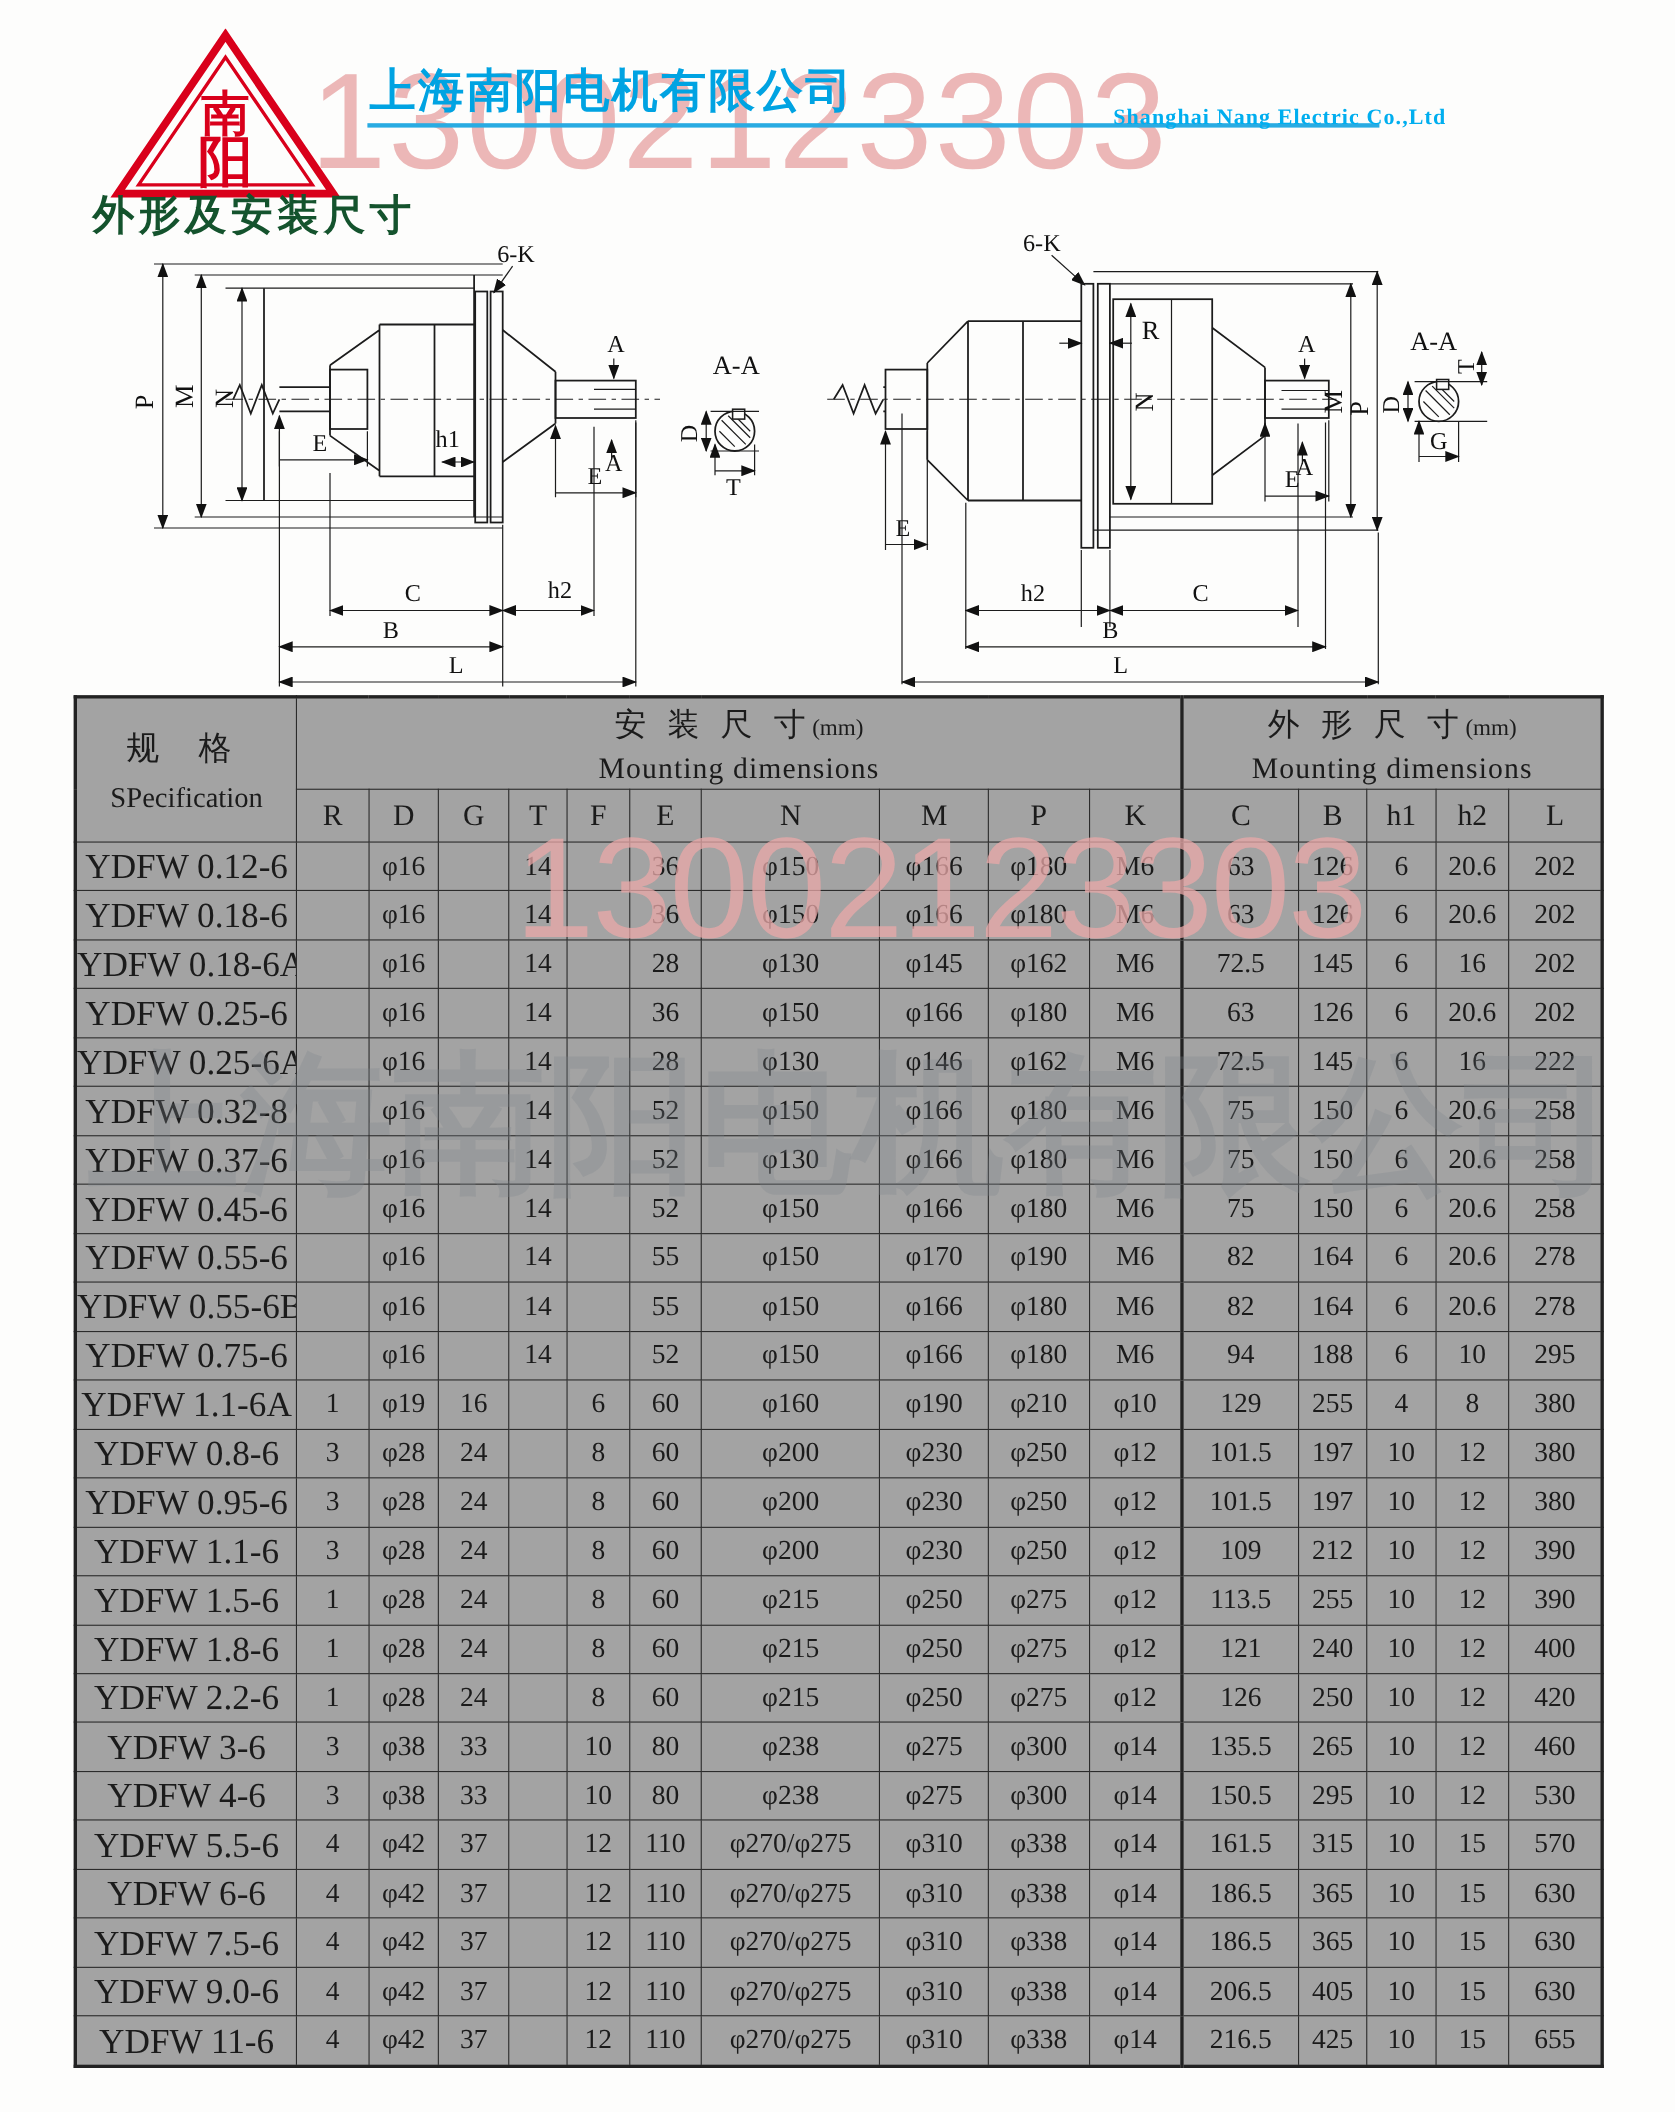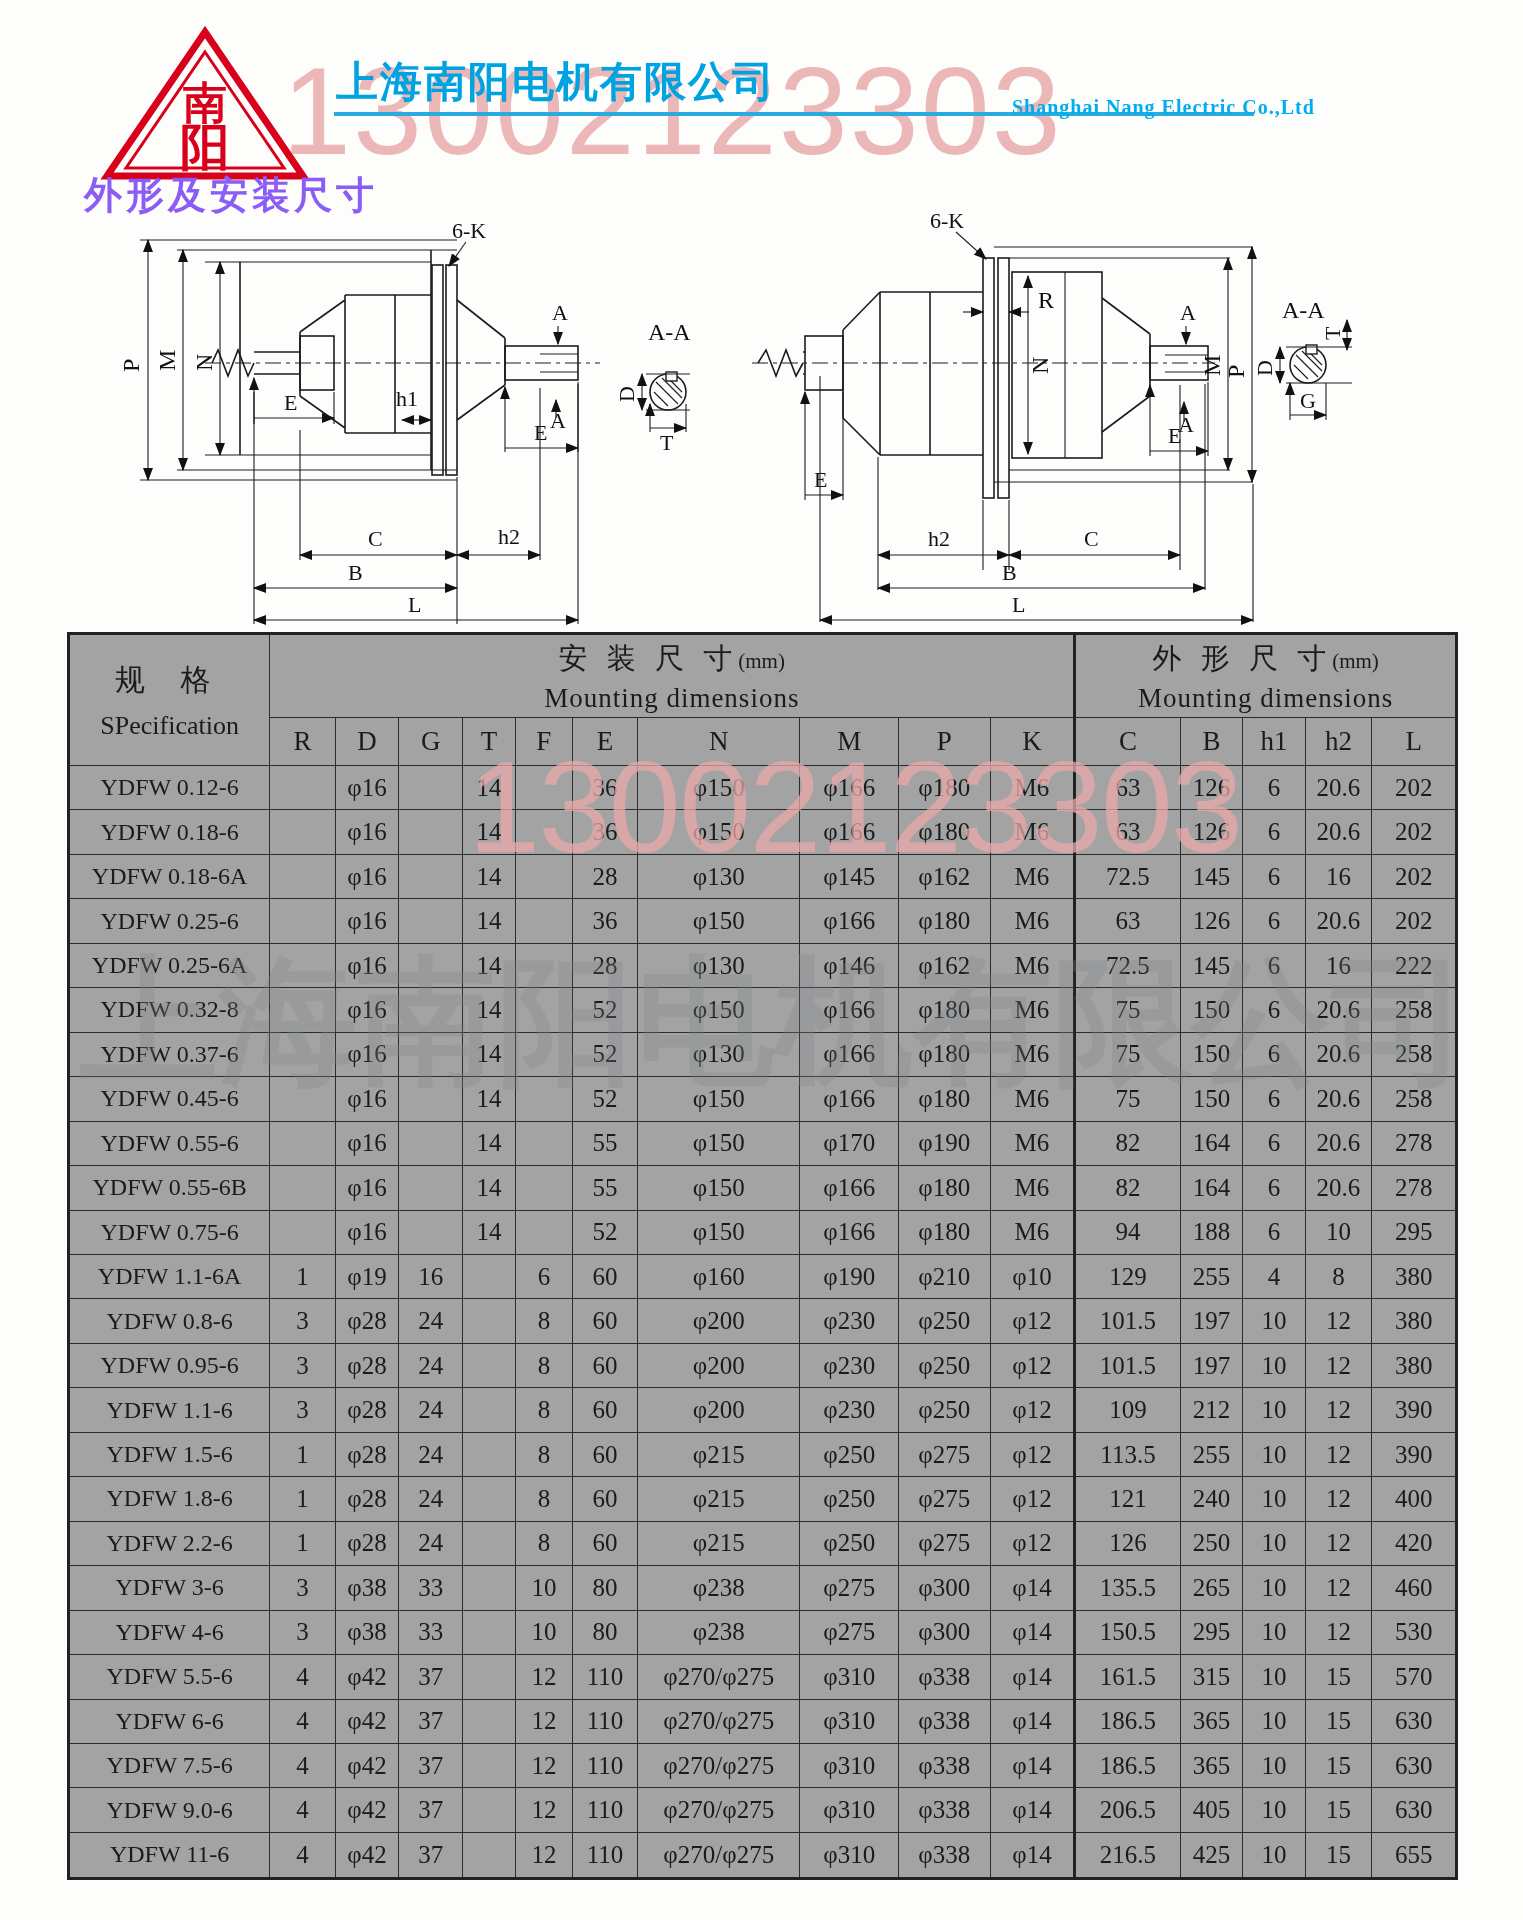--- a/index.html
+++ b/index.html
@@ -7,21 +7,21 @@
        background:#fdfdfc;font-family:"Liberation Serif",serif;}
   .abs{position:absolute;}
 
   
   .company-cn{left:336px;top:54px;font-family:"Liberation Sans",sans-serif;
     font-weight:bold;font-size:42px;color:#00a3e2;letter-spacing:2px;}
   .header-rule{left:334px;top:112px;width:920px;height:4px;background:#29abe2;}
   .company-en{left:1012px;top:96px;font-family:Liberation Serif, serif;
     font-weight:bold;font-size:20px;color:#00aeef;letter-spacing:1px;}
   .section-title{left:84px;top:170px;font-family:"Liberation Sans",sans-serif;
-    font-weight:bold;font-size:38px;color:#8b5cf6;letter-spacing:4px;}
+    font-weight:bold;font-size:38px;color:#14532d;letter-spacing:4px;}
 
   
   .wm{font-family:Liberation Sans, sans-serif;pointer-events:none;white-space:nowrap;}
   .wm-phone-top{left:282px;top:40px;font-size:124px;color:rgba(233,170,170,0.85);
     letter-spacing:2px;z-index:1;}
   .wm-phone-table{left:468px;top:732px;font-size:130px;color:rgba(233,168,168,0.75);
     letter-spacing:-2px;z-index:6;}
   .wm-company-gray{left:80px;top:930px;font-size:138px;font-weight:bold;
     color:rgba(125,132,140,0.28);letter-spacing:1px;z-index:6;}
 
@@ -32,21 +32,21 @@
   .thin{stroke:#1c1c1c;stroke-width:1.1;fill:none;}
   .cl{stroke:#1c1c1c;stroke-width:1;stroke-dasharray:16 5 4 5;fill:none;}
 
   
   .spec-table-wrap{left:67px;top:632px;width:1391px;height:1248px;z-index:4;}
   table.spec{width:100%;height:100%;border-collapse:collapse;table-layout:fixed;
     background:#a3a3a3;font-family:"Liberation Serif",serif;color:#1b1b1b;}
   table.spec th,table.spec td{border:1.6px solid #2b2b2b;text-align:center;
     padding:0;overflow:hidden;white-space:nowrap;}
   table.spec{border:3px solid #222;}
-  td.spec-cell{text-align:left;padding-left:16px;font-size:24px;}
+  td.spec-cell{text-align:left;padding-left:16px;font-size:32px;}
   tbody td{font-size:25px;}
   th.grp{font-size:29px;font-weight:normal;border-bottom:3px solid #222;margin-top:44px;}
   th.grp .cn{font-size:29px;letter-spacing:6px;}
   th.grp .mm{font-size:21px;letter-spacing:0;}
   th.grp .en{font-size:27px;display:block;margin-top:4px;letter-spacing:1px;}
   th.spec-h{font-weight:normal;}
   th.spec-h .cn{font-size:30px;letter-spacing:14px;display:block;}
   th.spec-h .en{font-size:26px;display:block;margin-top:10px;}
   th.sub{font-size:27px;font-weight:normal;}
   .grp2-sep{border-left:3px solid #222 !important;}

